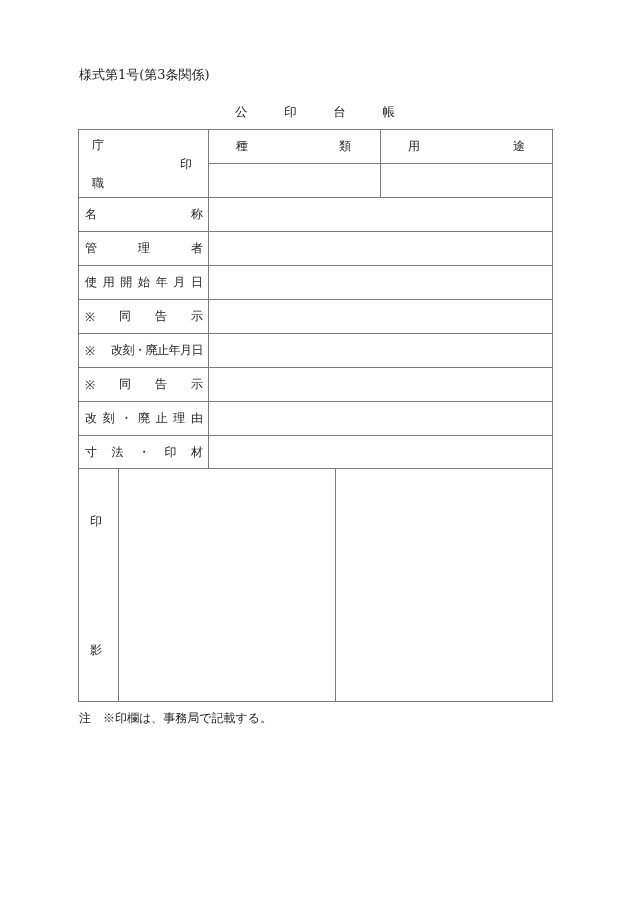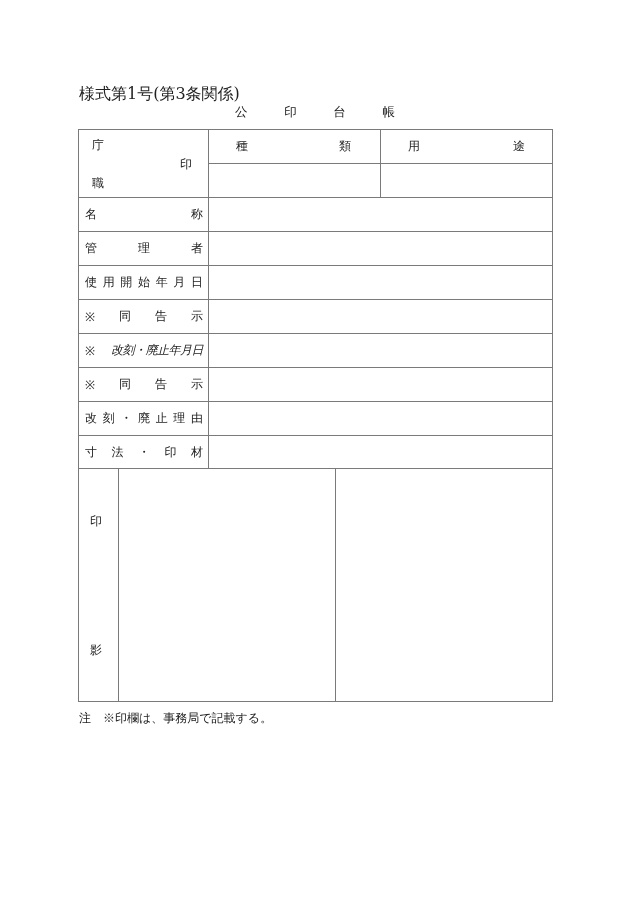--- a/index.html
+++ b/index.html
@@ -2,21 +2,21 @@
 <html><head>
   <meta charset="utf-8">
   <style>
     html, body { margin: 0; padding: 0; }
     body {
       width: 630px; height: 903px; background: #ffffff; position: relative;
       font-family: "DejaVu Serif", "Liberation Serif", serif; color: #222;
       overflow: hidden;
     }
     .abs { position: absolute; }
-    .form-no { left: 79px; top: 84px; font-size: 16px; letter-spacing: 0px; }
+    .form-no { left: 79px; top: 66px; font-size: 13px; letter-spacing: 0px; }
     .title { left: 235px; top: 104px; width: 160px; display: flex; justify-content: space-between; font-size: 12.5px; }
     .hline { position: absolute; height: 1px; background: #7a7a7a; }
     .vline { position: absolute; width: 1px; background: #7a7a7a; }
     .lbl { position: absolute; font-size: 12px; display: flex; justify-content: space-between; align-items: center; height: 16px; }
     .ch { display: inline-block; }
     .note { left: 79px; top: 710px; font-size: 12px; }
     .note .n1 { margin-right: 12px; }
   </style>
 </head>
 <body>
@@ -97,21 +97,21 @@
   <div class="lbl" style="left:85px; top:308px; width:118px;">
     <span>※</span>
     <span>同</span>
     <span>告</span>
     <span>示</span>
   </div>
   <div class="abs" style="left:209px; top:300px; width:343px; height:33px;"></div>
 
   <div class="lbl" style="left:85px; top:342px; width:118px;">
     <span>※</span>
-    <span style="letter-spacing:-0.5px;font-style:italic;">改刻・廃止年月日</span>
+    <span style="letter-spacing:-0.5px;">改刻・廃止年月日</span>
   </div>
   <div class="abs" style="left:209px; top:334px; width:343px; height:33px;"></div>
 
   <div class="lbl" style="left:85px; top:376px; width:118px;">
     <span>※</span>
     <span>同</span>
     <span>告</span>
     <span>示</span>
   </div>
   <div class="abs" style="left:209px; top:368px; width:343px; height:33px;"></div>

